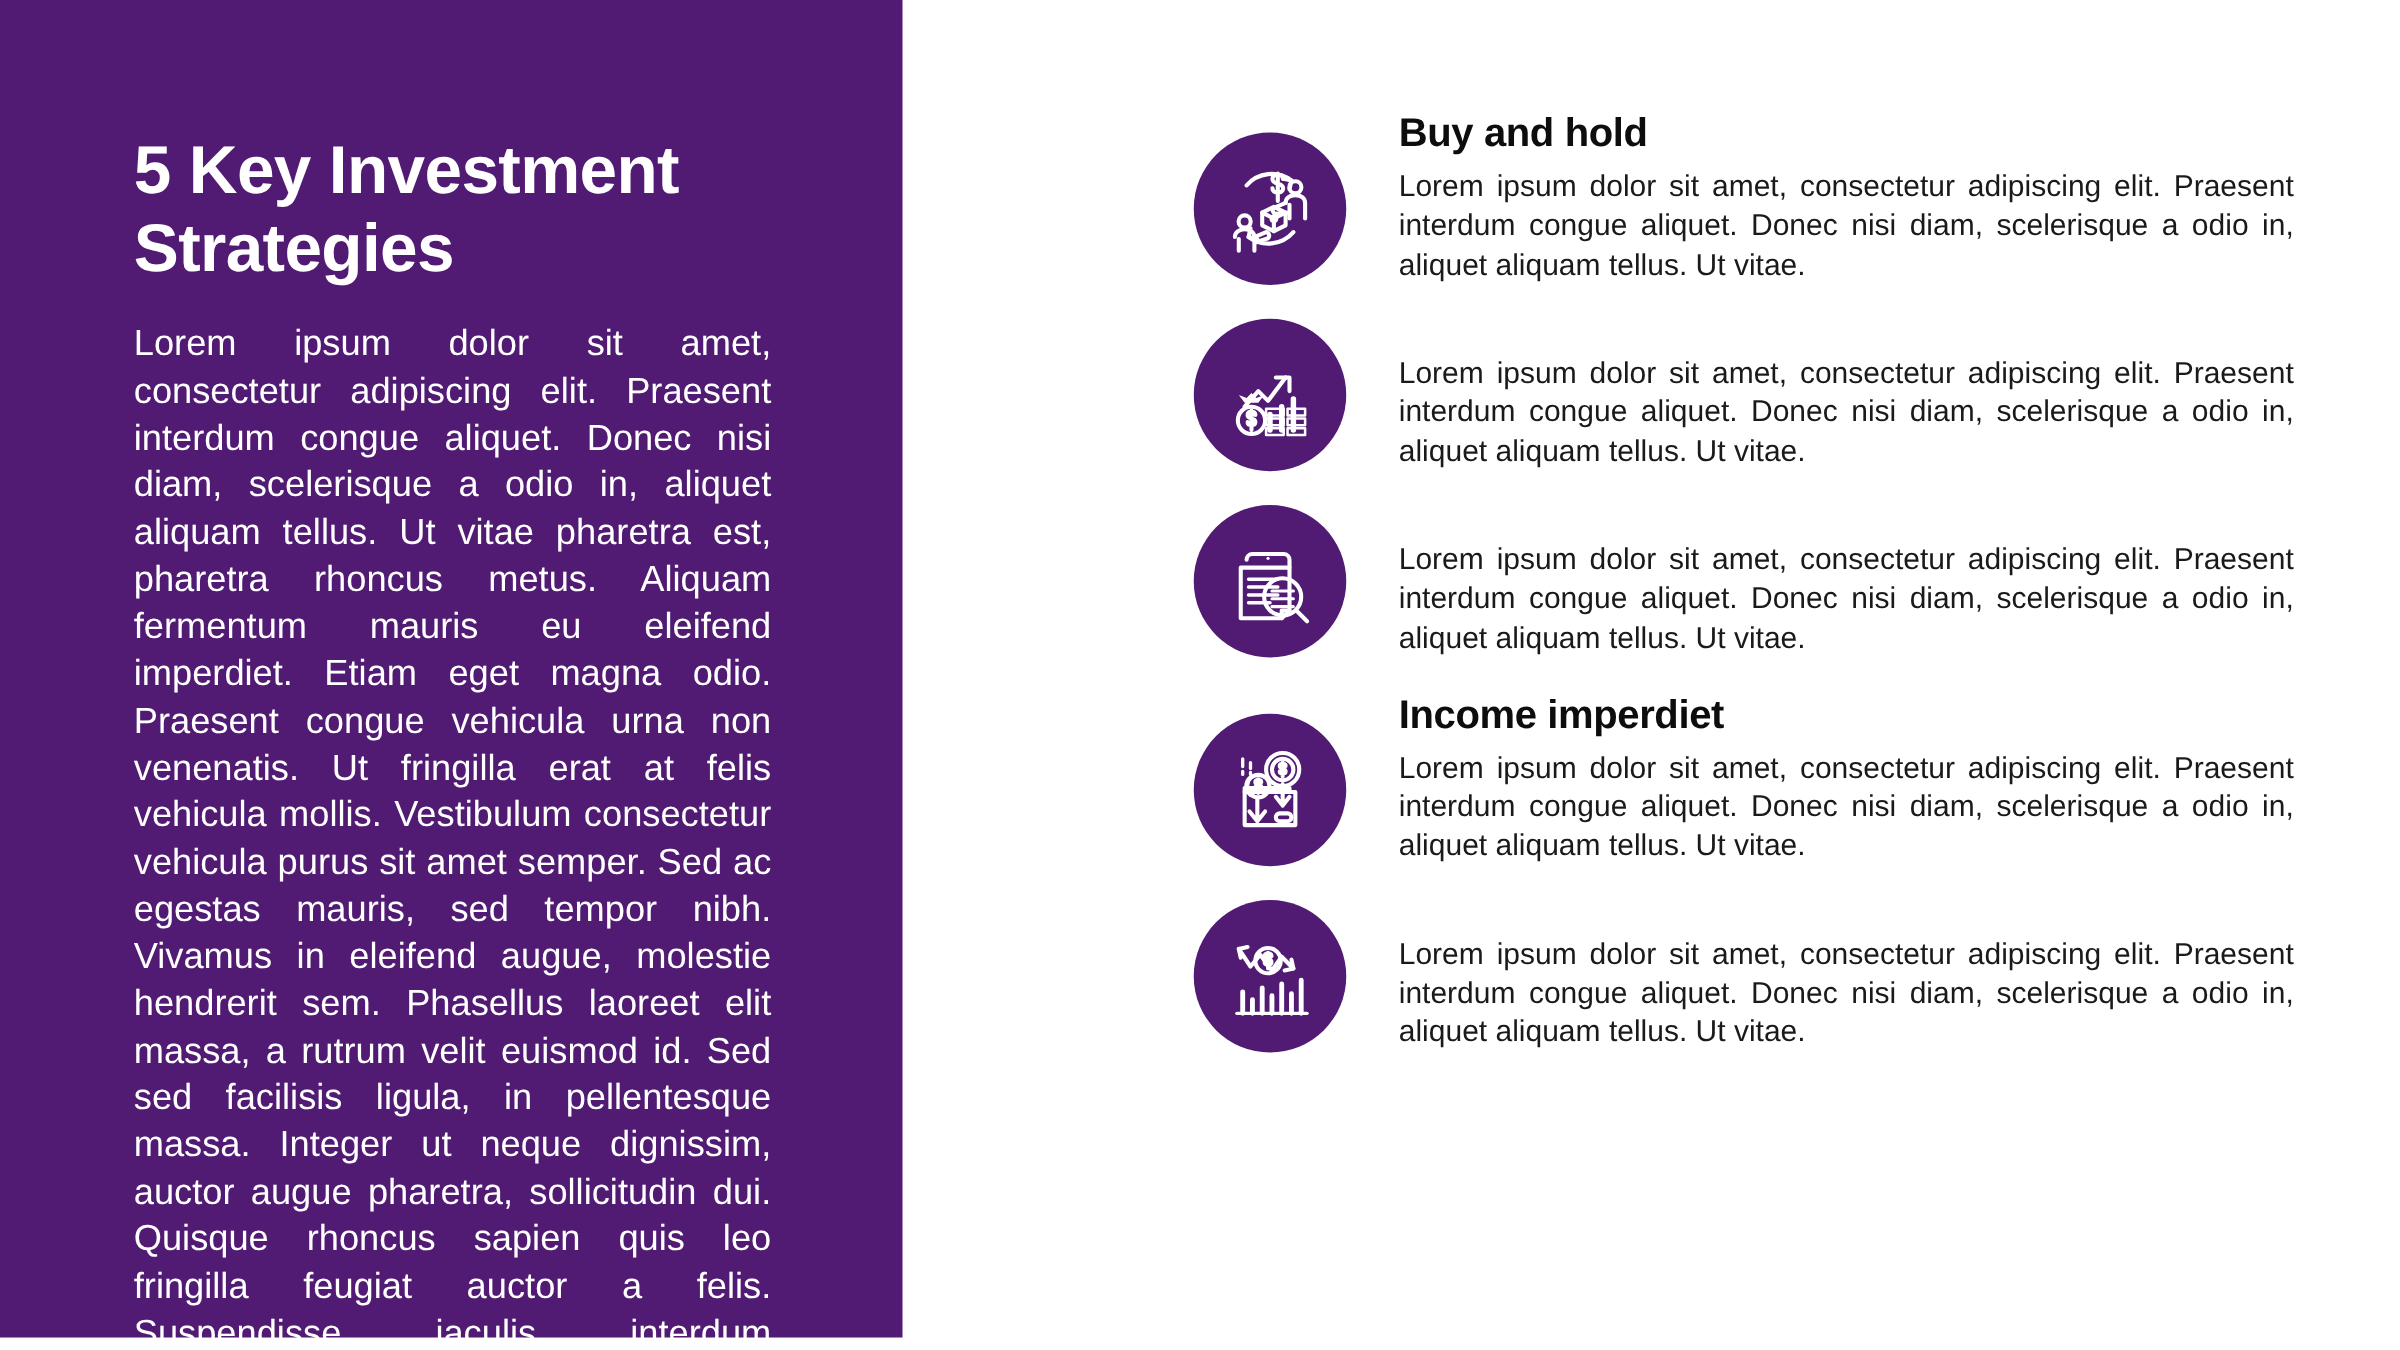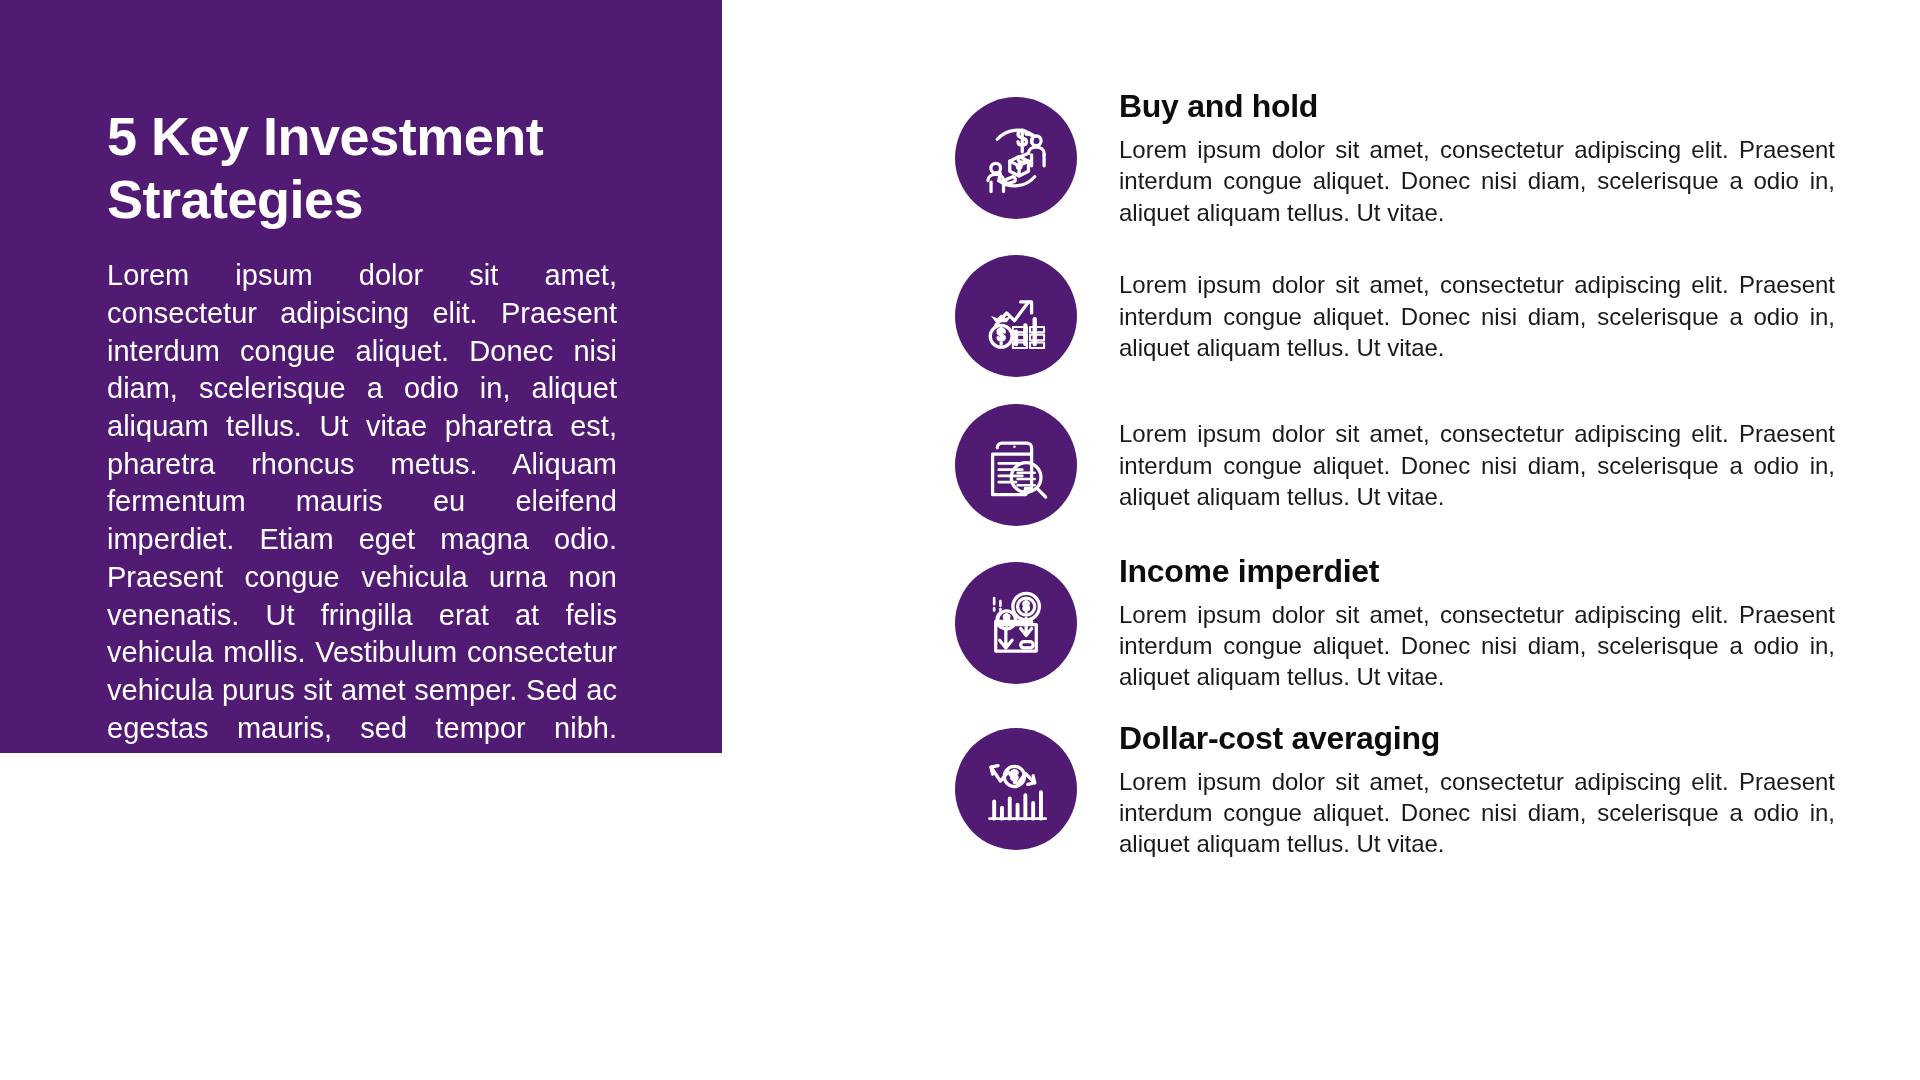--- a/index.html
+++ b/index.html
@@ -8,21 +8,21 @@
     background:#ffffff;
     font-family:"Liberation Sans", sans-serif;
     overflow:hidden;
     position:relative;
   }
 
   
   #left-panel{
     position:absolute;
     left:0; top:0;
-    width:722px; height:753px;
+    width:722px; height:1070px;
     background:#511B74;
   }
   #panel-inner{
     position:absolute;
     left:107px; top:105px;
     width:510px;
   }
   #deck-title{
     color:#ffffff;
     font-size:54px;
@@ -40,21 +40,21 @@
   }
 
   
   #strategy-list{
     position:absolute;
     left:955px; top:86px;
     width:880px;
   }
   .strategy-item{
     display:flex;
-    align-items:center;
+    align-items:flex-end;
     margin-bottom:25px;
   }
   .strategy-item:last-child{ margin-bottom:0; }
 
   .icon-badge{
     flex:0 0 auto;
     width:122px; height:122px;
     border-radius:50%;
     background:#511B74;
     display:flex;
@@ -219,18 +219,17 @@
         <path d="M74 42 l-2 -9 M74 42 l-9 2"></path>
 
         <circle cx="48" cy="34" r="13"></circle>
         <path d="M48 26 v16 M51.5 29.5 c0-1.8-1.5-2.7-3.5-2.7s-3.5 .9-3.5 2.7 1.5 2.4 3.5 2.9 3.5 1.1 3.5 2.9-1.5 2.7-3.5 2.7-3.5-.9-3.5-2.7"></path>
 
         <path d="M22 88 v-22 M32 88 v-14 M42 88 v-26 M52 88 v-18 M62 88 v-30 M72 88 v-20 M82 88 v-34" stroke-width="5"></path>
         <path d="M16 88 h72" stroke-width="3.4"></path>
       </svg>
     </div>
     <div class="strategy-text">
-      <div class="strategy-heading">Dollar-cost averaging</div>
       <div class="strategy-desc">Lorem ipsum dolor sit amet, consectetur adipiscing elit. Praesent interdum congue aliquet. Donec nisi diam, scelerisque a odio in, aliquet aliquam tellus. Ut vitae.</div>
     </div>
   </div>
 
 </div>
 
 </body></html>

